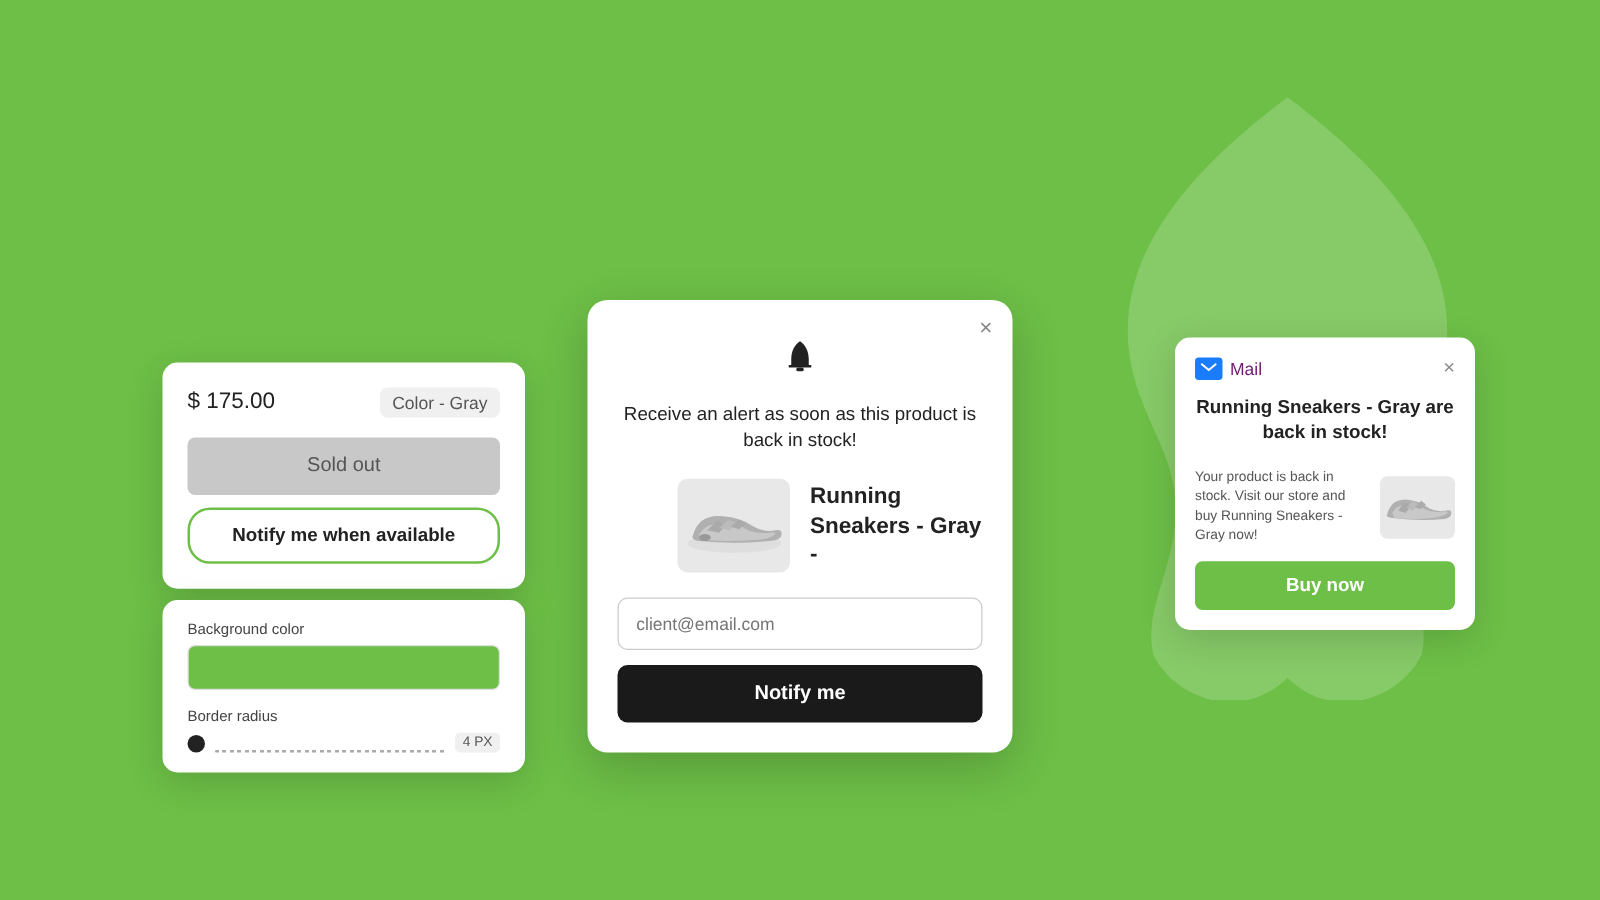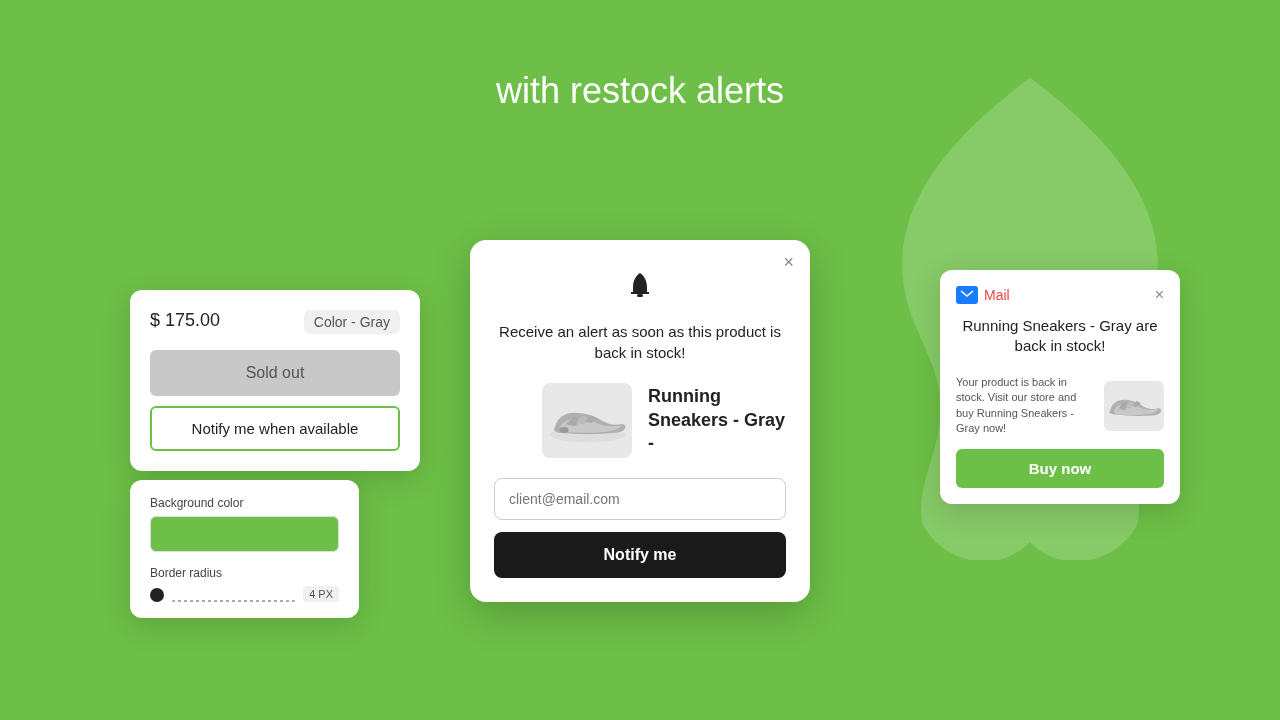--- a/index.html
+++ b/index.html
@@ -94,33 +94,33 @@
       font-size: 16px;
       font-weight: 500;
       cursor: default;
       margin-bottom: 10px;
     }
     .notify-btn-green {
       width: 100%;
       background: #fff;
       color: #222;
       border: 2px solid #6dbf47;
-      border-radius: 6px;
+      border-radius: 18px;
       padding: 12px;
       font-size: 15px;
-      font-weight: 400;
+      font-weight: 700;
       cursor: pointer;
     }
 
     
     .custom-panel {
       position: absolute;
       left: 130px;
       top: 240px;
-      width: 229px;
+      width: 290px;
       background: #fff;
       border-radius: 12px;
       padding: 16px 20px;
       box-shadow: 0 8px 30px rgba(0,0,0,0.15);
       z-index: 1;
     }
     .custom-row {
       display: flex;
       gap: 20px;
       margin-bottom: 14px;
@@ -269,21 +269,21 @@
       display: flex;
       justify-content: space-between;
       align-items: center;
       margin-bottom: 12px;
     }
     .mail-badge {
       display: flex;
       align-items: center;
       gap: 6px;
       font-size: 14px;
-      color: #ef4444;
+      color: #701a75;
       font-weight: 500;
     }
     .mail-icon-box {
       width: 22px;
       height: 18px;
       background: #1a7cfa;
       border-radius: 3px;
       display: flex;
       align-items: center;
       justify-content: center;
@@ -292,21 +292,21 @@
       text-align: center;
       font-size: 11px;
       font-weight: 900;
       letter-spacing: 1px;
       color: #222;
       margin-bottom: 8px;
       line-height: 1.2;
     }
     .email-headline {
       font-size: 15px;
-      font-weight: 400;
+      font-weight: 700;
       color: #222;
       text-align: center;
       margin-bottom: 12px;
       line-height: 1.3;
     }
     .email-body-row {
       display: flex;
       align-items: center;
       gap: 10px;
       margin-bottom: 12px;
@@ -352,21 +352,20 @@
 <body>
 
 <svg class="bg-icon" viewBox="0 0 200 280" fill="none" xmlns="http://www.w3.org/2000/svg">
   <path d="M100 10 C60 40, 20 80, 30 130 C35 155, 50 170, 50 195 C50 220, 35 240, 40 260 C50 280, 80 290, 100 270 C120 290, 150 280, 160 260 C165 240, 150 220, 150 195 C150 170, 165 155, 170 130 C180 80, 140 40, 100 10Z" fill="white"></path>
   <circle cx="75" cy="200" r="15" fill="#6dbf47"></circle>
   <circle cx="125" cy="200" r="15" fill="#6dbf47"></circle>
   <path d="M80 235 Q100 250 120 235" stroke="#6dbf47" stroke-width="4" fill="none"></path>
 </svg>
 
 <div class="header">
-  <div class="header-subtitle">with restock alerts</div>
 </div>
 
 <div class="cards-area">
 
   <div class="left-card">
     <div class="left-card-top">
       <span class="price-text">$ 175.00</span>
       <span class="color-badge">Color - Gray</span>
     </div>
     <button class="sold-out-btn">Sold out</button>

